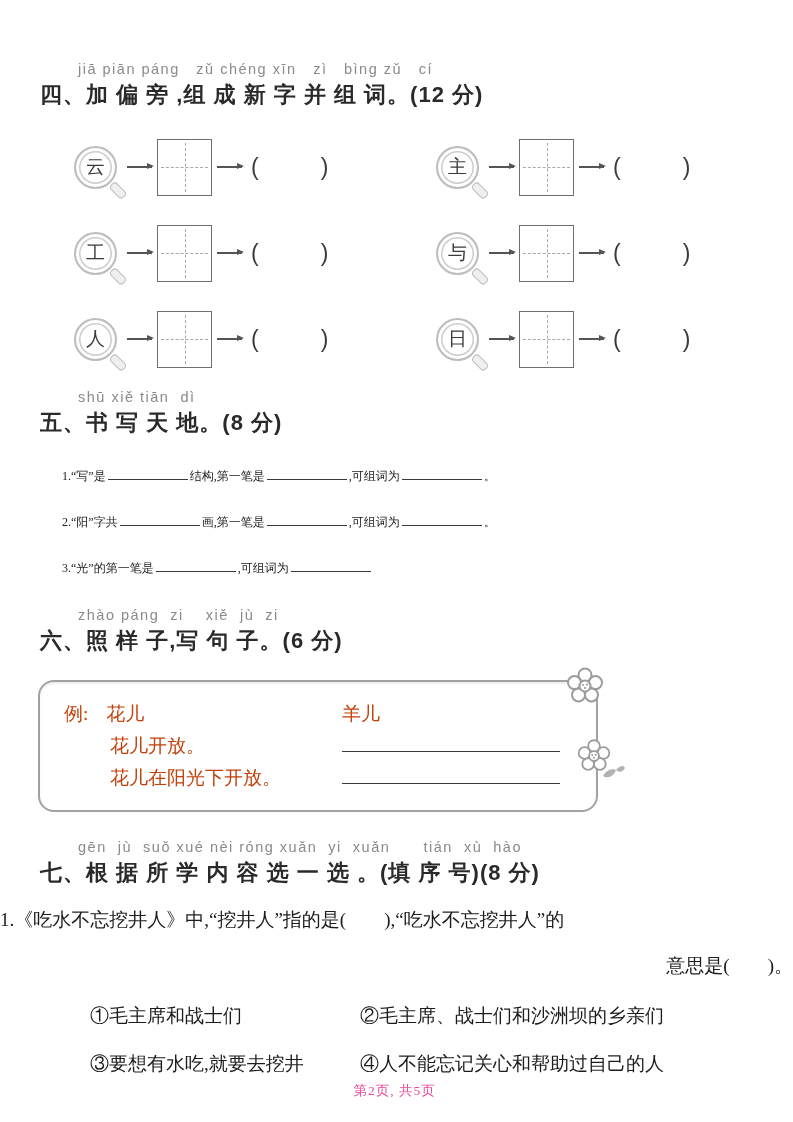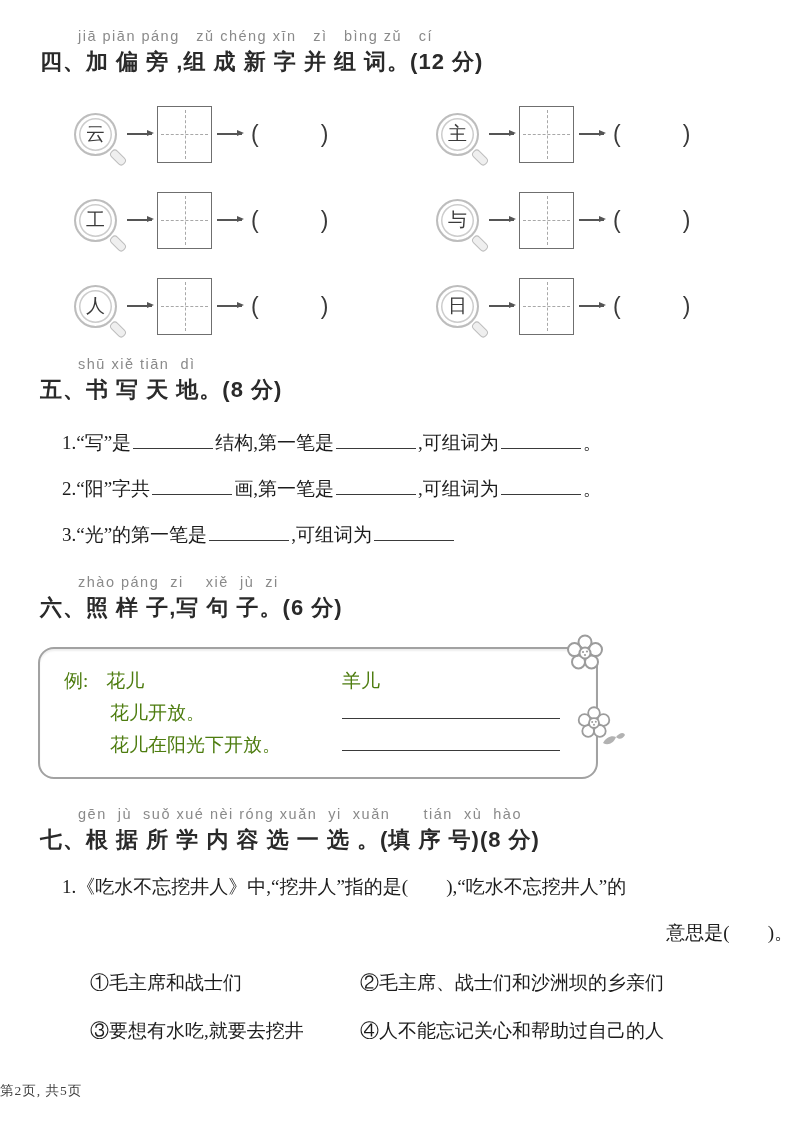--- a/index.html
+++ b/index.html
@@ -1,20 +1,20 @@
 <!DOCTYPE html>
 <html><head>
 <meta charset="utf-8">
 <style>
   * { margin:0; padding:0; box-sizing:border-box; }
   html,body { background:#ffffff; }
   body { font-family:"Liberation Sans", sans-serif; }
   .sheet {
     position:relative; width:793px; height:1122px; margin:0 auto;
-    background:#ffffff; overflow:hidden; padding-top:27px;
+    background:#ffffff; overflow:hidden; padding-top:60px;
     color:#262626;
   }
   
   .sec-pinyin {
     margin-left:78px; font-size:14.5px; color:#8a8a8a;
     letter-spacing:1.5px; white-space:pre; line-height:18px;
   }
   .sec-title {
     margin-left:40px; margin-top:2px; font-size:22px; font-weight:bold;
     color:#2a2a2a; letter-spacing:1px; white-space:pre; line-height:30px;
@@ -59,63 +59,63 @@
   }
   .tian::after {
     content:""; position:absolute; top:50%; left:3px; right:3px;
     border-top:1.3px dashed #a8a8a8;
   }
   .paren { font-size:23px; color:#3a3a3a; margin-left:6px; white-space:nowrap; }
   .pgap { display:inline-block; width:62px; }
   
   .q {
     margin-left:62px; font-family:"Liberation Serif","DejaVu Serif",serif;
-    font-size:19px; color:#1c1c1c; line-height:28px;
+    font-size:12px; color:#1c1c1c; line-height:28px;
   }
   .q.q1 { margin-top:24px; }
   .q.qn { margin-top:18px; }
   .blank {
     display:inline-block; width:80px; height:1.05em;
     border-bottom:1.2px solid #3a3a3a; vertical-align:baseline; margin:0 2px;
   }
   
   .ex-box {
     position:relative; width:560px; margin:24px 0 0 38px;
     border:2px solid #a2a2a2; border-radius:16px;
     padding:16px 22px 16px 24px;
     box-shadow: inset 0 2px 2px rgba(0,0,0,0.07);
   }
-  .ex-flex { display:flex; font-family:"Liberation Serif","DejaVu Serif",serif; font-size:19px; color:#4d7c0f; }
+  .ex-flex { display:flex; font-family:"Liberation Serif","DejaVu Serif",serif; font-size:19px; color:#c2410c; }
   .ex-left { width:278px; }
   .ex-right { flex:1; padding-top:0; }
   .ex-row { height:32px; line-height:32px; }
   .ex-indent { margin-left:46px; }
   .ex-lbl { margin-right:18px; }
   .ex-blank { display:inline-block; width:218px; border-bottom:1.3px solid #3a3a3a; height:22px; }
   .deco { position:absolute; }
   .deco.f1 { top:-16px; right:-9px; }
   .deco.f2 { top:44%; right:-16px; }
   .deco.lf { bottom:26px; right:-30px; }
   
   .q7line {
-    margin-left:62px; font-family:"Liberation Serif","DejaVu Serif",serif;
+    font-family:"Liberation Serif","DejaVu Serif",serif;
     font-size:19px; color:#1c1c1c; line-height:28px; white-space:pre-wrap;
   }
   .q7line.l1 { margin-top:18px; }
   .q7line.l2 { margin-left:92px; margin-top:18px;text-align:right; }
   .opts {
     display:grid; grid-template-columns:270px auto; row-gap:20px;
     margin-left:90px; margin-top:22px;
     font-family:"Liberation Serif","DejaVu Serif",serif;
     font-size:19px; color:#1c1c1c; line-height:28px;
   }
   
   .footer {
-    position:absolute; left:0; right:4px; bottom:22px; 
-    font-size:13.5px; color:#404040; font-family:"Liberation Serif", serif;
+    position:absolute; left:0; right:4px; bottom:22px; text-align:center;
+    font-size:13.5px; color:#ec4899; font-family:"Liberation Serif", serif;
     letter-spacing:1px;
   }
   svg .petal { fill:#ffffff; stroke:#9c9c9c; stroke-width:2; }
   svg .dot { fill:#9c9c9c; }
   svg .leafp { fill:#b2b2b2; }
 </style>
 </head>
 <body>
 
 <div class="sheet">

